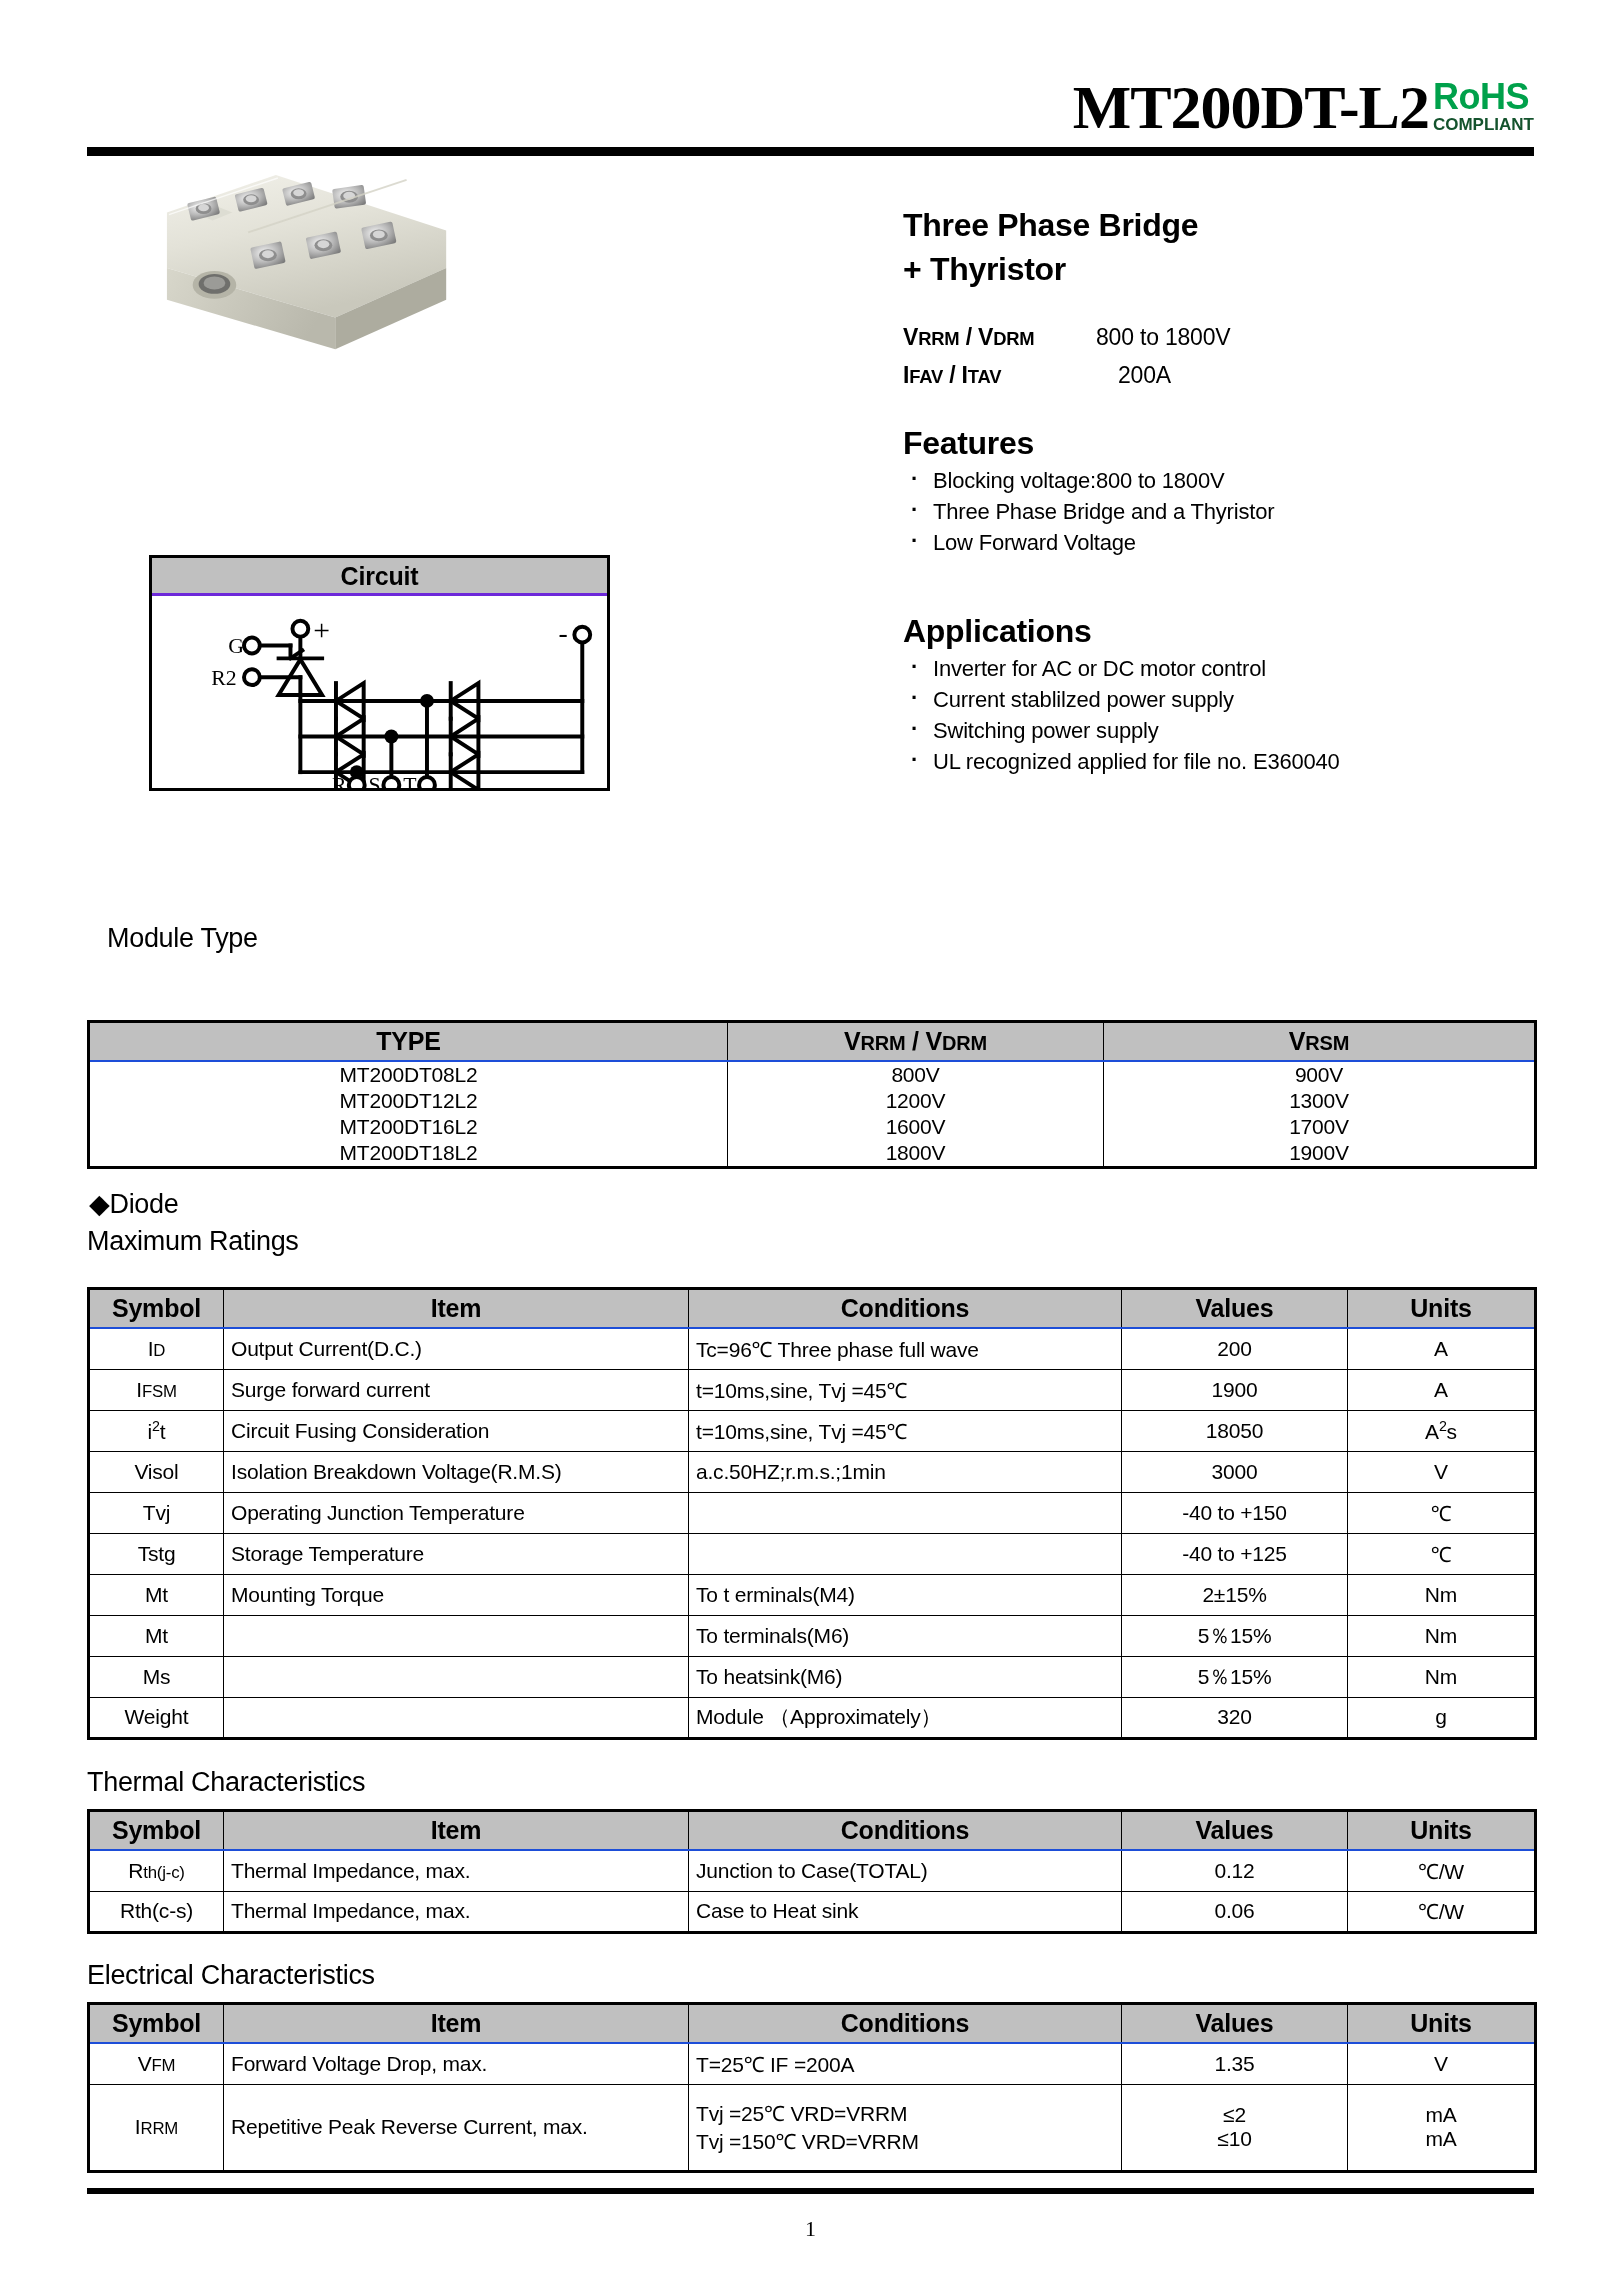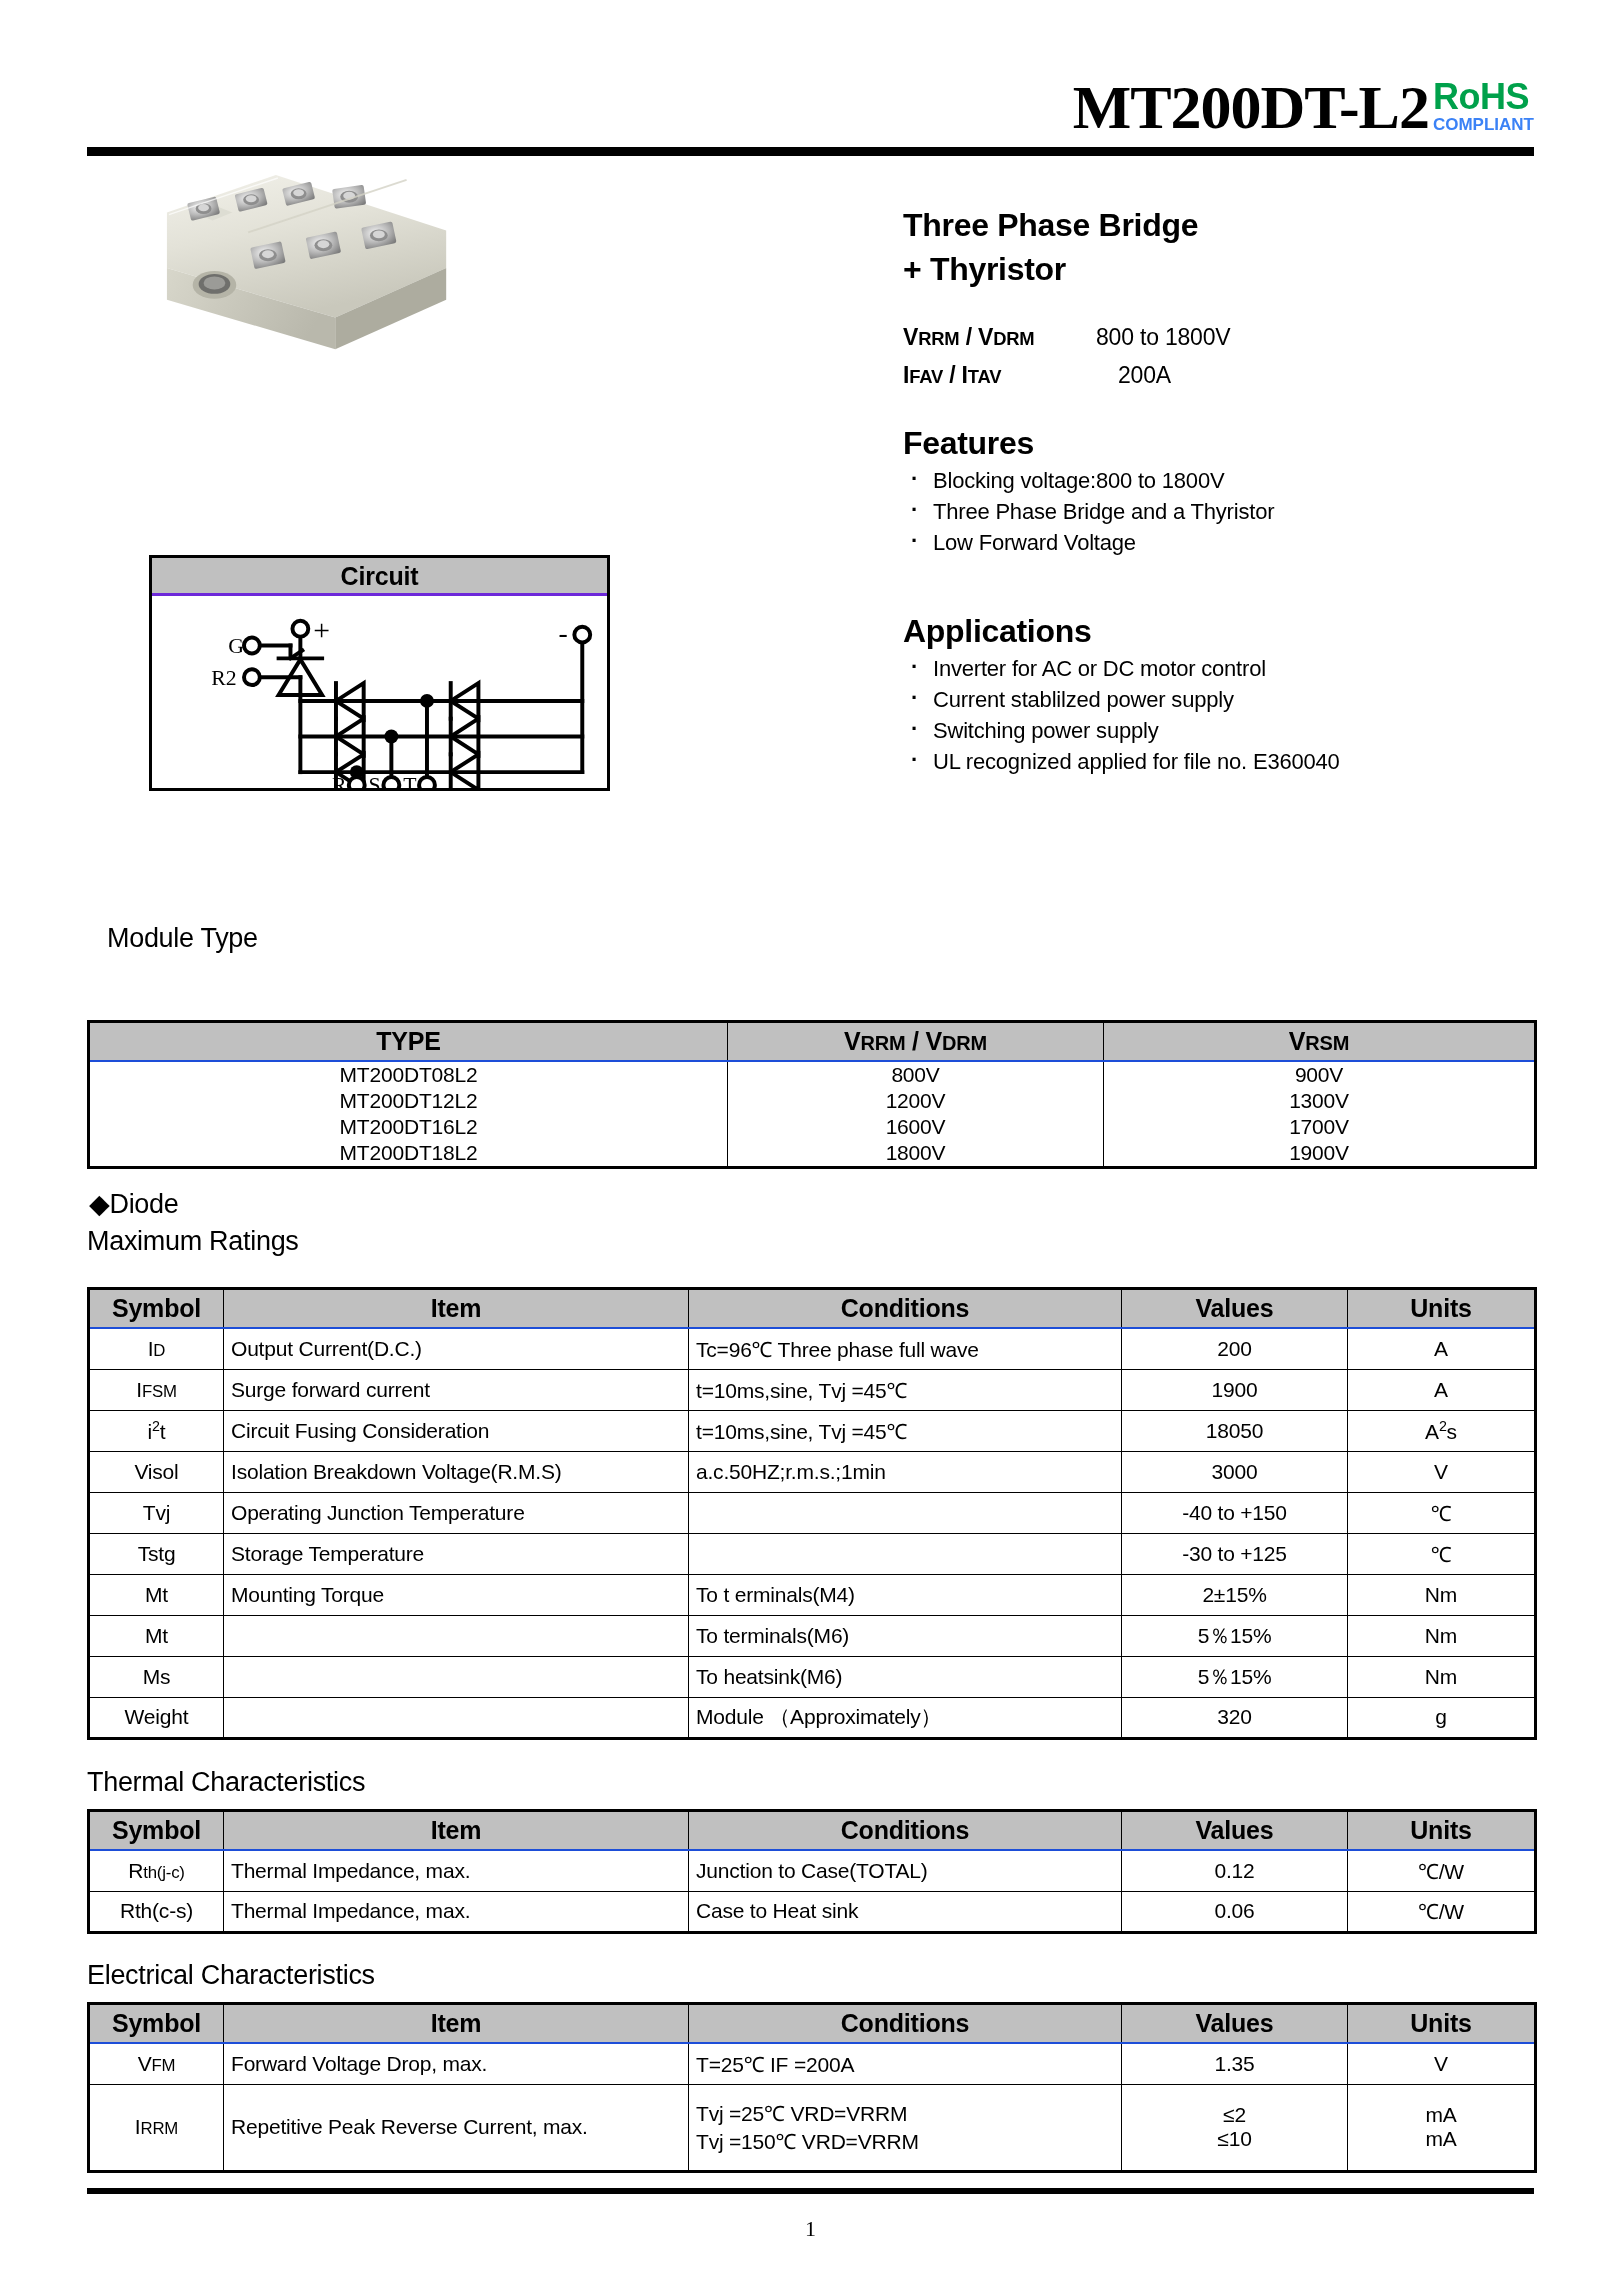--- a/index.html
+++ b/index.html
@@ -45,21 +45,21 @@
     padding-bottom: 4px;
   }
   .rohs-main {
     color: #00a14b;
     font-weight: bold;
     font-size: 36px;
     line-height: 36px;
     letter-spacing: -0.5px;
   }
   .rohs-sub {
-    color: #3b82f6;
+    color: #14532d;
     font-weight: bold;
     font-size: 17px;
     line-height: 20px;
     letter-spacing: 0px;
   }
   .header-rule {
     position: absolute;
     top: 147px; left: 87px; right: 87px;
     height: 9px;
     background: #000;
@@ -491,21 +491,21 @@
         <td class="c">Tvj</td>
         <td class="l">Operating Junction Temperature</td>
         <td class="l"></td>
         <td class="c">-40 to +150</td>
         <td class="c">℃</td>
       </tr>
       <tr>
         <td class="c">Tstg</td>
         <td class="l">Storage Temperature</td>
         <td class="l"></td>
-        <td class="c">-30 to +125</td>
+        <td class="c">-40 to +125</td>
         <td class="c">℃</td>
       </tr>
       <tr>
         <td class="c">Mt</td>
         <td class="l">Mounting Torque</td>
         <td class="l">To t erminals(M4)</td>
         <td class="c">2±15%</td>
         <td class="c">Nm</td>
       </tr>
       <tr>

